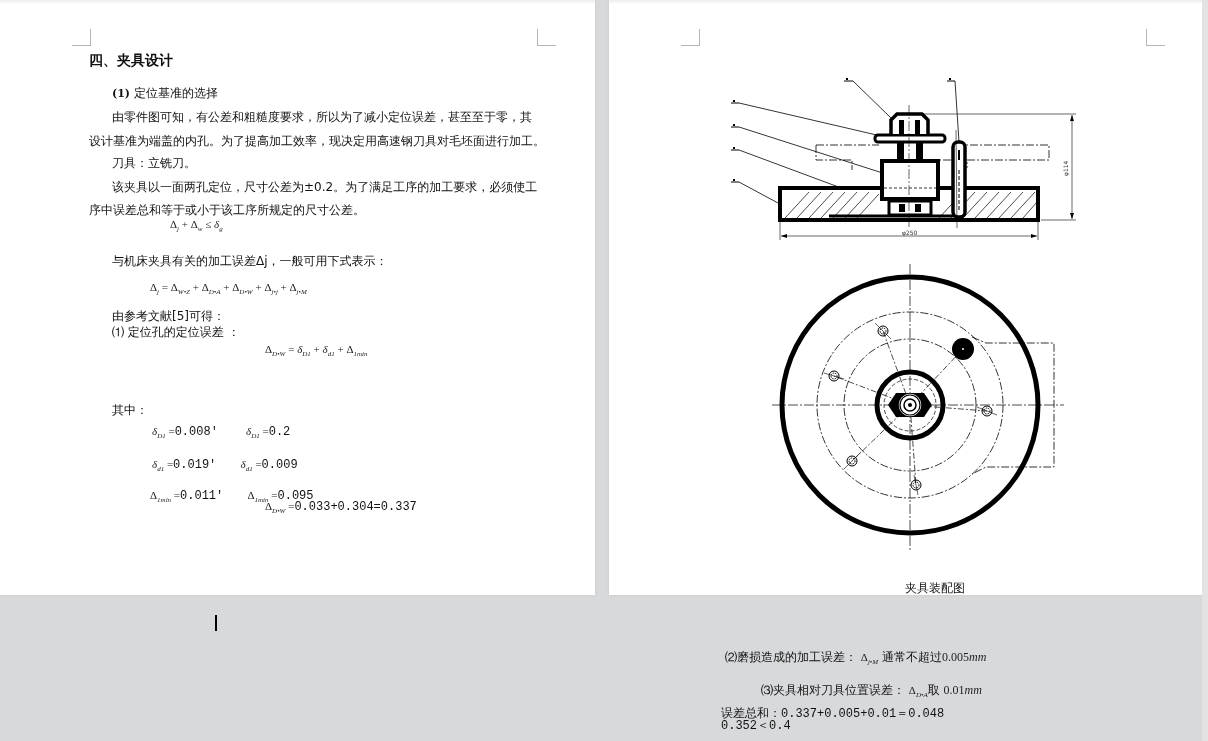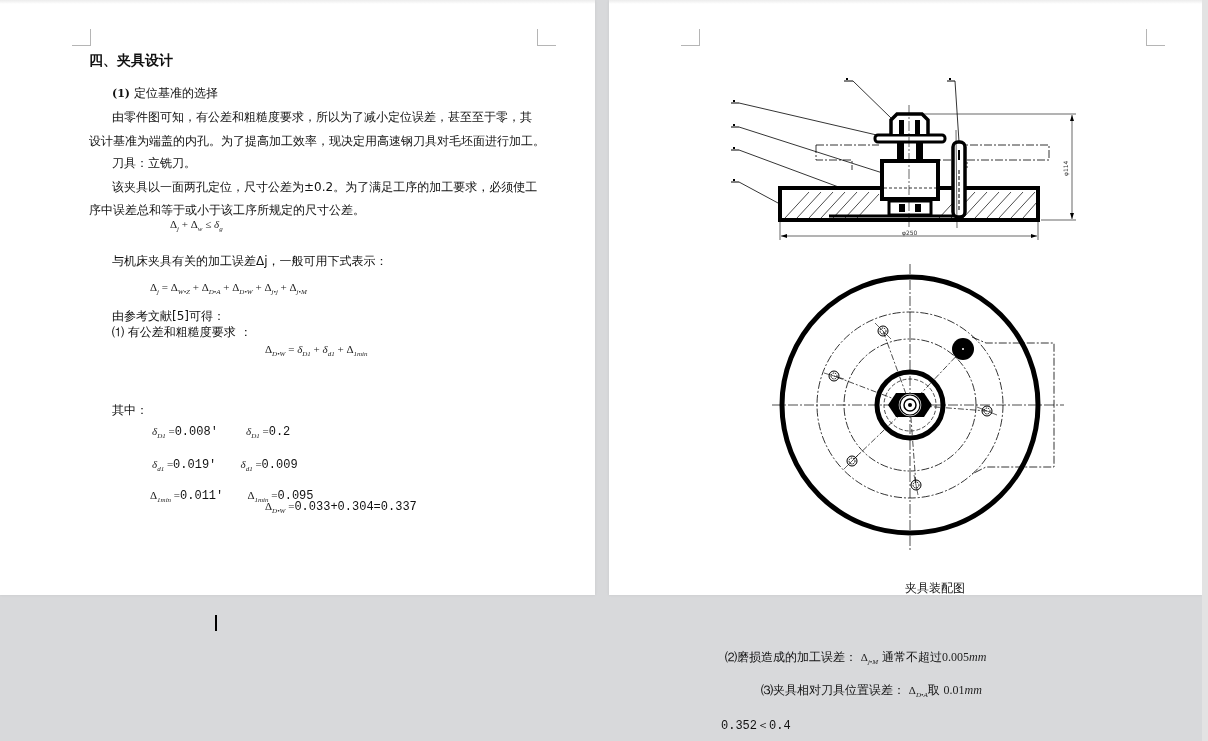--- a/index.html
+++ b/index.html
@@ -55,21 +55,21 @@
     Δ<sub>j</sub> + Δ<sub>w</sub> ≤ <i>δ</i><sub>g</sub>
   </div>
 
   <div class="abs body-text" style="left:112px;top:250px;">与机床夹具有关的加工误差Δj，一般可用下式表示：</div>
 
   <div class="abs math" style="left:150px;top:281px;">
     Δ<sub>j</sub> = Δ<sub>W•Z</sub> + Δ<sub>D•A</sub> + Δ<sub>D•W</sub> + Δ<sub>j•j</sub> + Δ<sub>j•M</sub>
   </div>
 
   <div class="abs body-text" style="left:112px;top:305px;">由参考文献[5]可得：</div>
-  <div class="abs body-text" style="left:112px;top:321px;">⑴ 有公差和粗糙度要求 ：</div>
+  <div class="abs body-text" style="left:112px;top:321px;">⑴ 定位孔的定位误差 ：</div>
 
   <div class="abs math" style="left:265px;top:343px;">
     Δ<sub>D•W</sub> = <i>δ</i><sub>D1</sub> + <i>δ</i><sub>d1</sub> + Δ<sub>1min</sub>
   </div>
 
   <div class="abs body-text" style="left:112px;top:399px;">其中：</div>
 
   <div class="abs" style="left:152px;top:420px;">
     <span class="math"><i>δ</i><sub>D1</sub> =</span><span class="mono">0.008'</span>
     <span style="display:inline-block;width:18px;"></span>
@@ -240,16 +240,19 @@
     <span class="math">Δ<sub>j•M</sub></span>
     <span>通常不超过</span><span class="math" style="font-size:12px;">0.005</span><i class="math" style="font-size:12px;">mm</i>
   </div>
 
   <div class="abs body-text" style="left:116px;top:679px;margin-left:36px;">
     <span>⑶夹具相对刀具位置误差：</span>
     <span class="math">Δ<sub>D•A</sub></span><span>取</span>
     <span class="math" style="font-size:12px;">0.01</span><i class="math" style="font-size:12px;">mm</i>
   </div>
 
+  <div class="abs" style="left:112px;top:702px;">
+    <span class="body-text">误差总和：</span><span class="mono">0.337+0.005+0.01＝0.048</span>
+  </div>
   <div class="abs mono" style="left:112px;top:717px;">0.352＜0.4</div>
 </div>
 
 <div style="position:absolute;left:1202px;top:0;width:6px;height:741px;background:#e3e3e3;"></div>
 
 </body></html>

